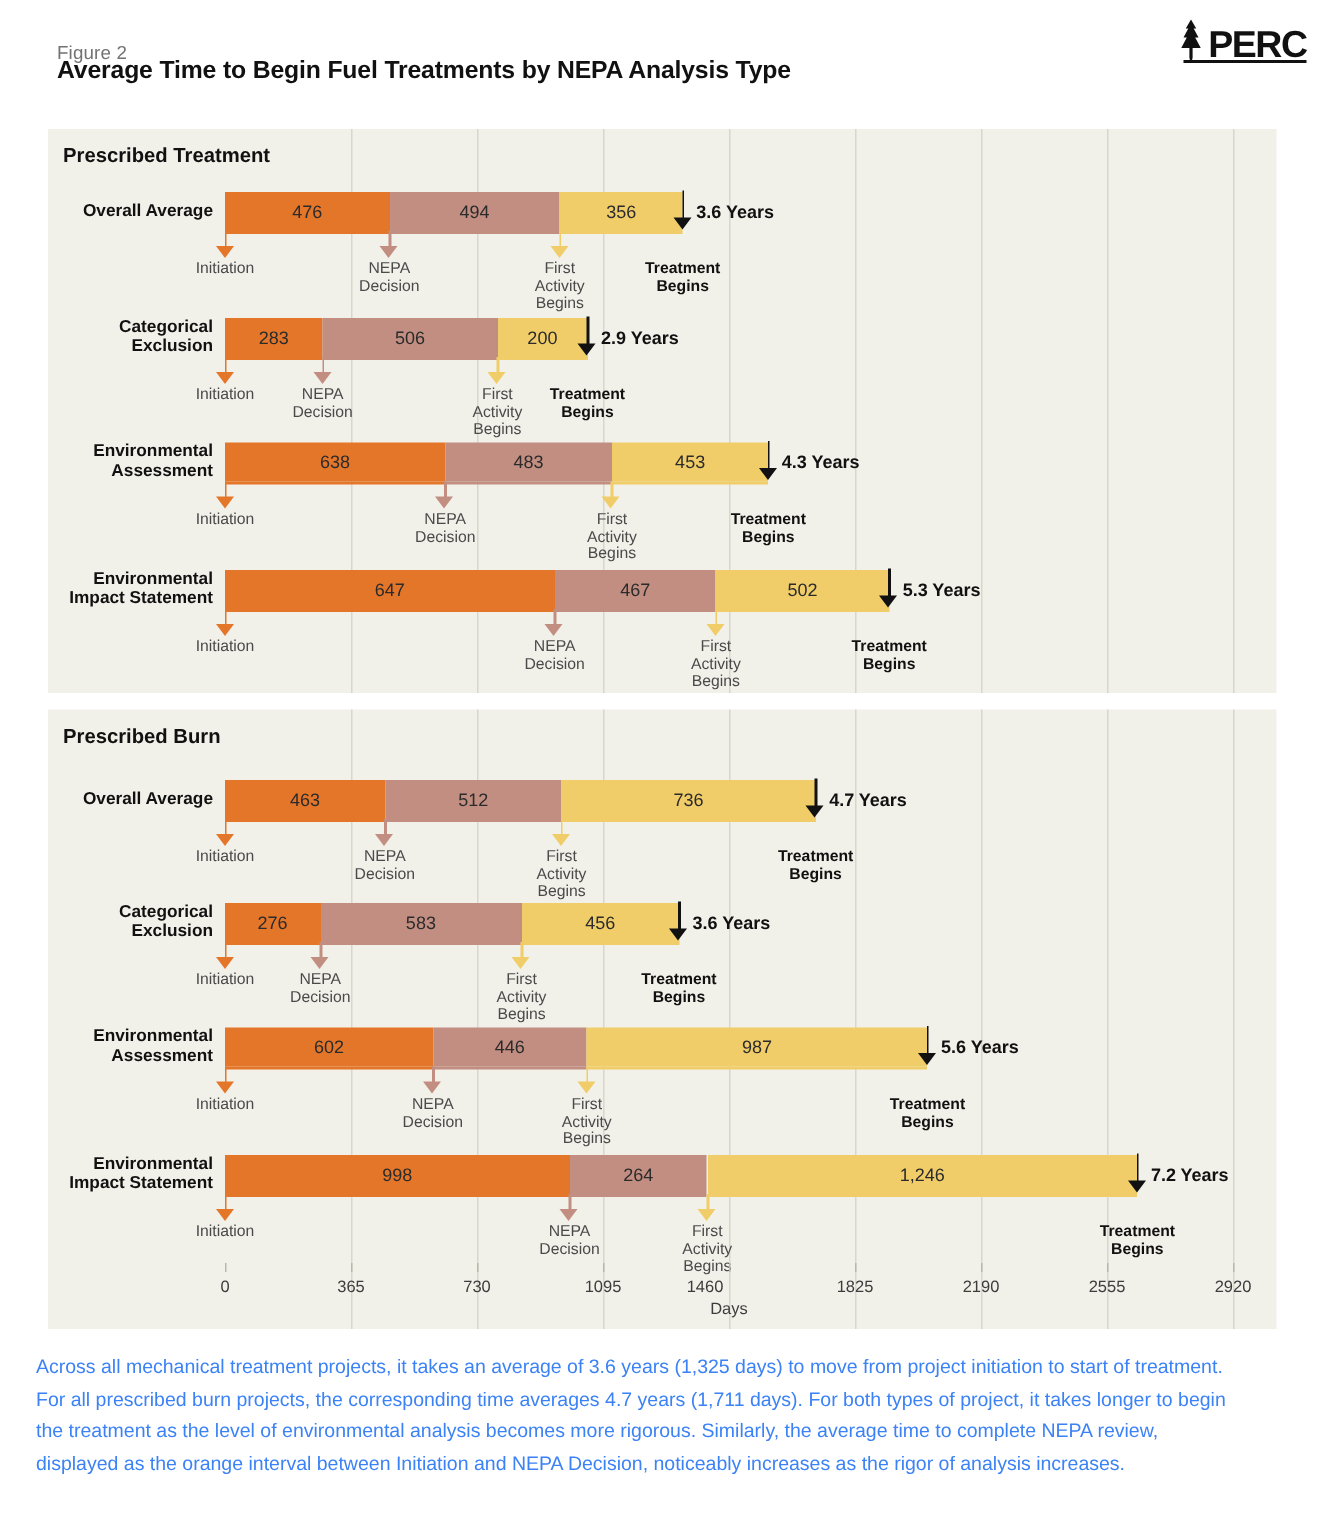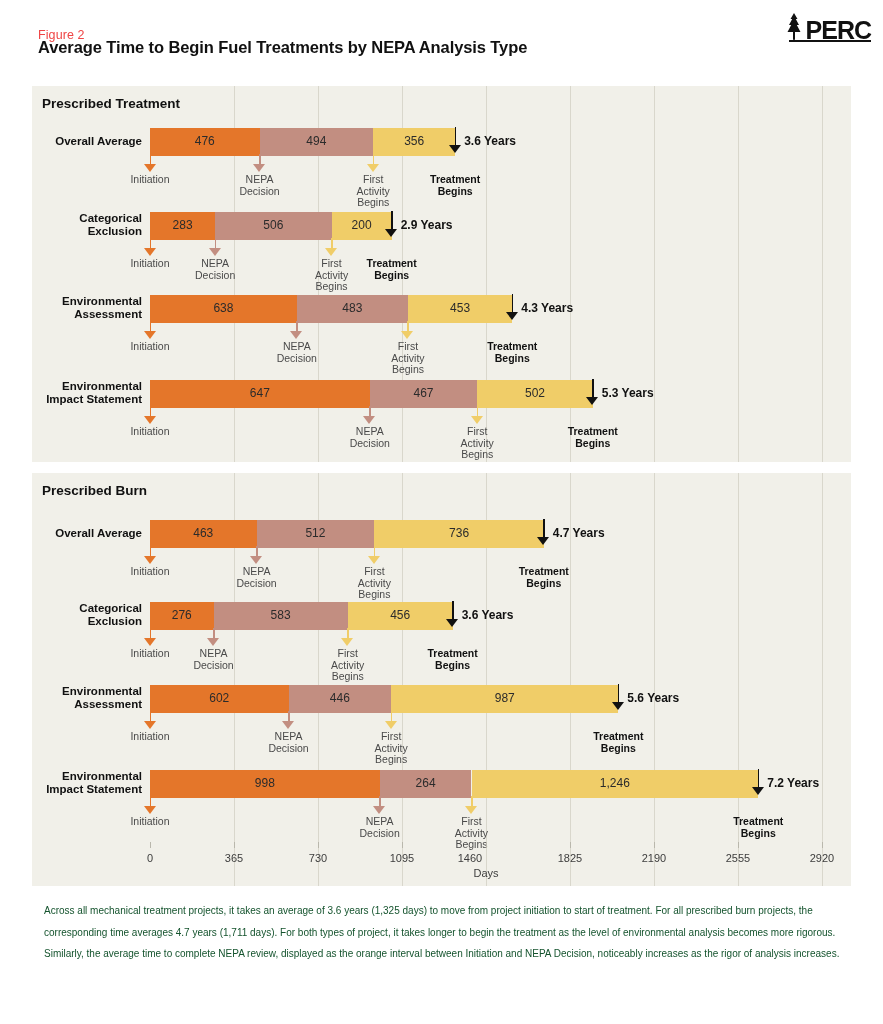--- a/index.html
+++ b/index.html
@@ -6,21 +6,21 @@
   body{
     width:883px;height:1024px;background:#ffffff;
     font-family:"Liberation Sans", sans-serif;
     color:#231f20;overflow:hidden;position:relative;
   }
   .page{position:relative;width:883px;height:1024px;}
 
   
   .fig-label{
     position:absolute;left:38px;top:28px;
-    font-size:12.5px;color:#ef4444;letter-spacing:.1px;
+    font-size:12.5px;color:#737373;letter-spacing:.1px;
   }
   .fig-title{
     position:absolute;left:38px;top:38px;
     font-size:16.5px;font-weight:bold;color:#111111;letter-spacing:-.1px;
   }
   .logo{
     position:absolute;right:12px;top:12px;
     display:flex;align-items:flex-end;gap:2px;
   }
   .logo-word{
@@ -82,22 +82,22 @@
   .axis-tick{
     position:absolute;font-size:11px;color:#3d3d3d;text-align:center;width:60px;
   }
   .axis-tickmark{position:absolute;width:1px;height:6px;background:#b9b7ac;}
   .axis-name{
     position:absolute;font-size:11px;color:#3d3d3d;text-align:center;width:80px;
   }
 
   
   .caption{
-    position:absolute;left:44px;top:900px;width:805px;
-    font-size:10px;line-height:21.5px;color:#14532d;
+    position:absolute;left:24px;top:900px;width:805px;
+    font-size:13px;line-height:21.5px;color:#3b82f6;
   }
 </style>
 </head>
 <body>
 
 <div class="page">
 
   <div class="fig-label">Figure 2</div>
   <div class="fig-title">Average Time to Begin Fuel Treatments by NEPA Analysis Type</div>
 

